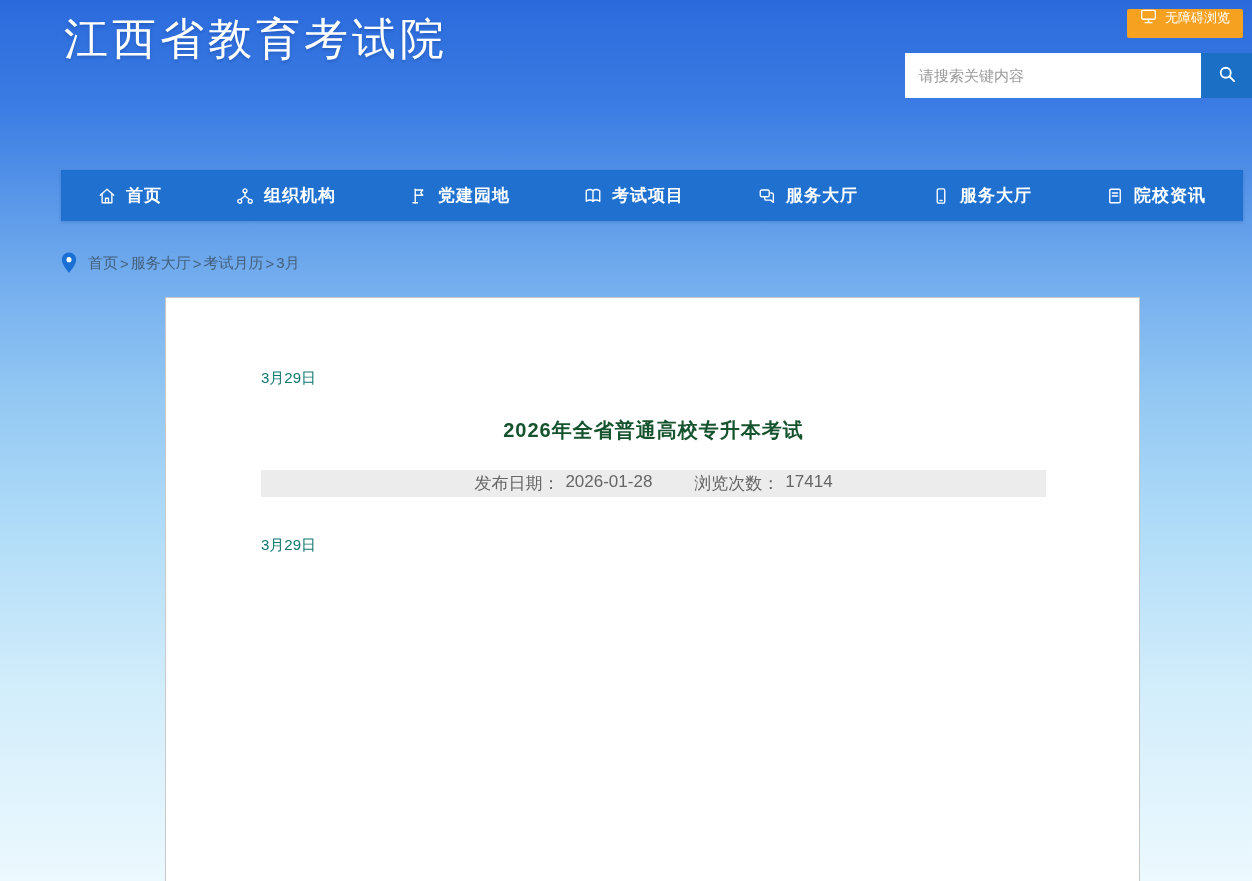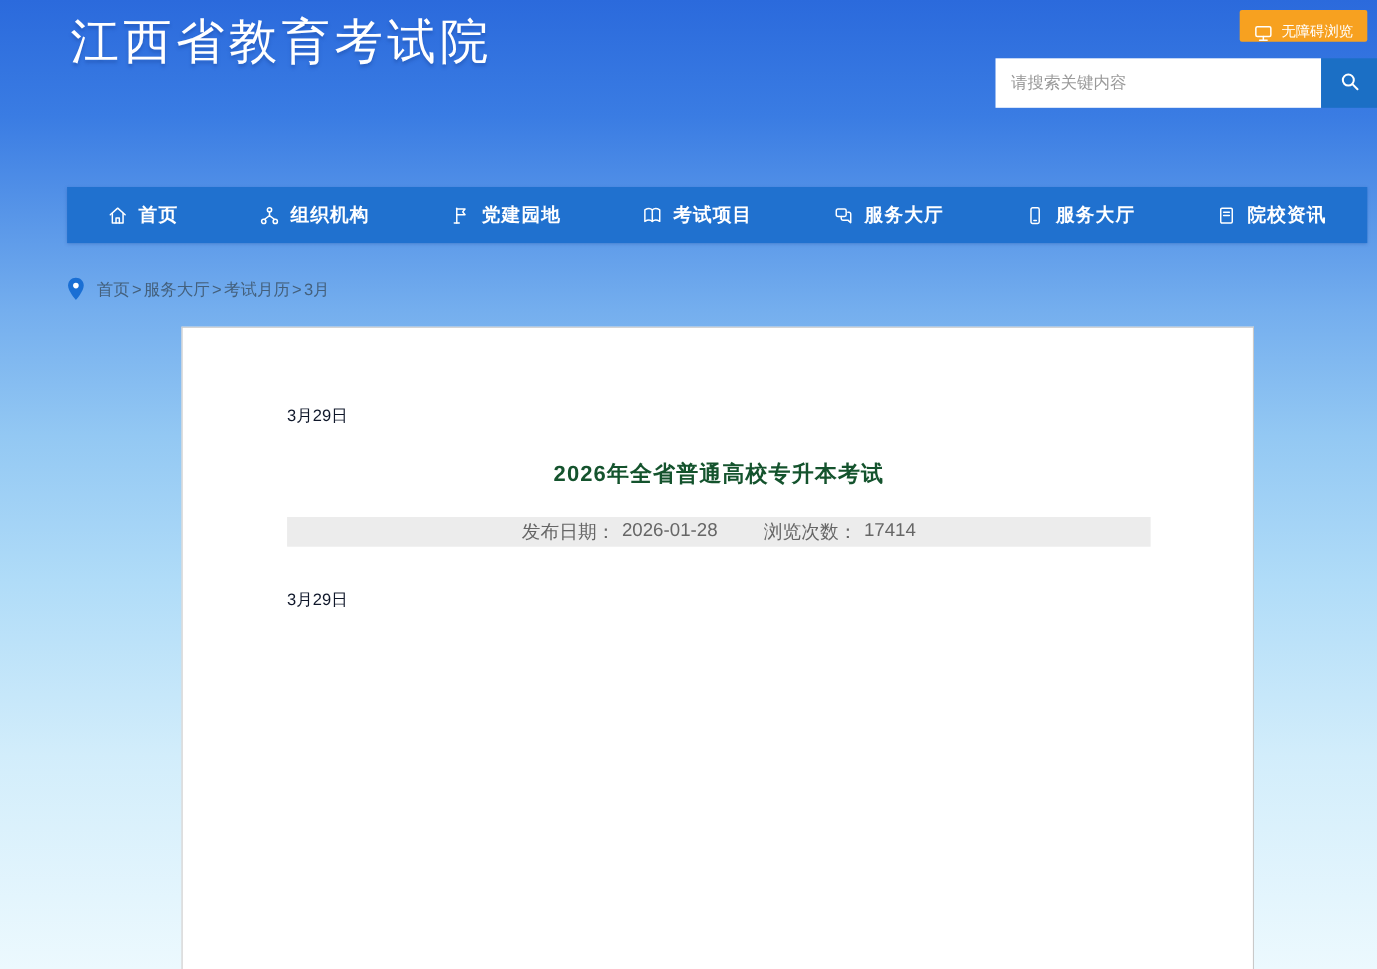--- a/index.html
+++ b/index.html
@@ -19,21 +19,21 @@
     font-size:44px; font-weight:normal; color:#ffffff; letter-spacing:4px;
     line-height:50px; text-shadow:0 2px 3px rgba(20,60,140,.35);
   }
   .logo-slogan{
     margin-top:13px; font-size:24px; font-weight:bold; color:#f2f7ff;
     letter-spacing:6px; text-shadow:0 2px 3px rgba(20,60,140,.3);
   }
 
   .a11y-btn{
     position:absolute; right:9px; top:9px; height:29px; padding:0 13px;
-    display:flex; align-items:flex-end; gap:8px;
+    display:flex; align-items:flex-start; gap:8px;
     background:#f7a120; border:none; border-radius:2px; cursor:pointer;
     color:#ffffff; font-size:13px; font-family:inherit;
   }
   .a11y-btn svg{ display:block; }
 
   .search-row{ position:absolute; left:893px; top:53px; display:flex;padding-left:12px; }
   .search-input{
     width:296px; height:45px; border:none; outline:none;
     padding:0 14px; font-size:15px; color:#333; background:#ffffff;
     font-family:inherit;
@@ -65,21 +65,21 @@
   .breadcrumb .pin{ display:flex; align-items:center; margin-right:10px; }
   .crumb{ cursor:pointer; }
   .sep{ margin:0 2px; }
 
   
   .card{
     position:absolute; left:165px; top:297px; width:975px; height:584px;
     background:#ffffff; border:1px solid #c9c9c9; border-bottom:none;
     padding:0 93px 0 95px;
   }
-  .date-line{ margin-top:71px; font-size:15px; color:#0f172a; }
+  .date-line{ margin-top:71px; font-size:15px; color:#0f766e; }
   .article-title{
     margin-top:29px; font-size:20px; font-weight:bold; color:#14532d;
     text-align:center; letter-spacing:1px;
   }
   .meta-bar{
     margin-top:26px; height:27px; background:#ececec;
     display:flex; align-items:center; justify-content:center; gap:42px;
     font-size:17px; color:#666666;
   }
   .meta-item{ display:inline-flex; gap:6px; }

